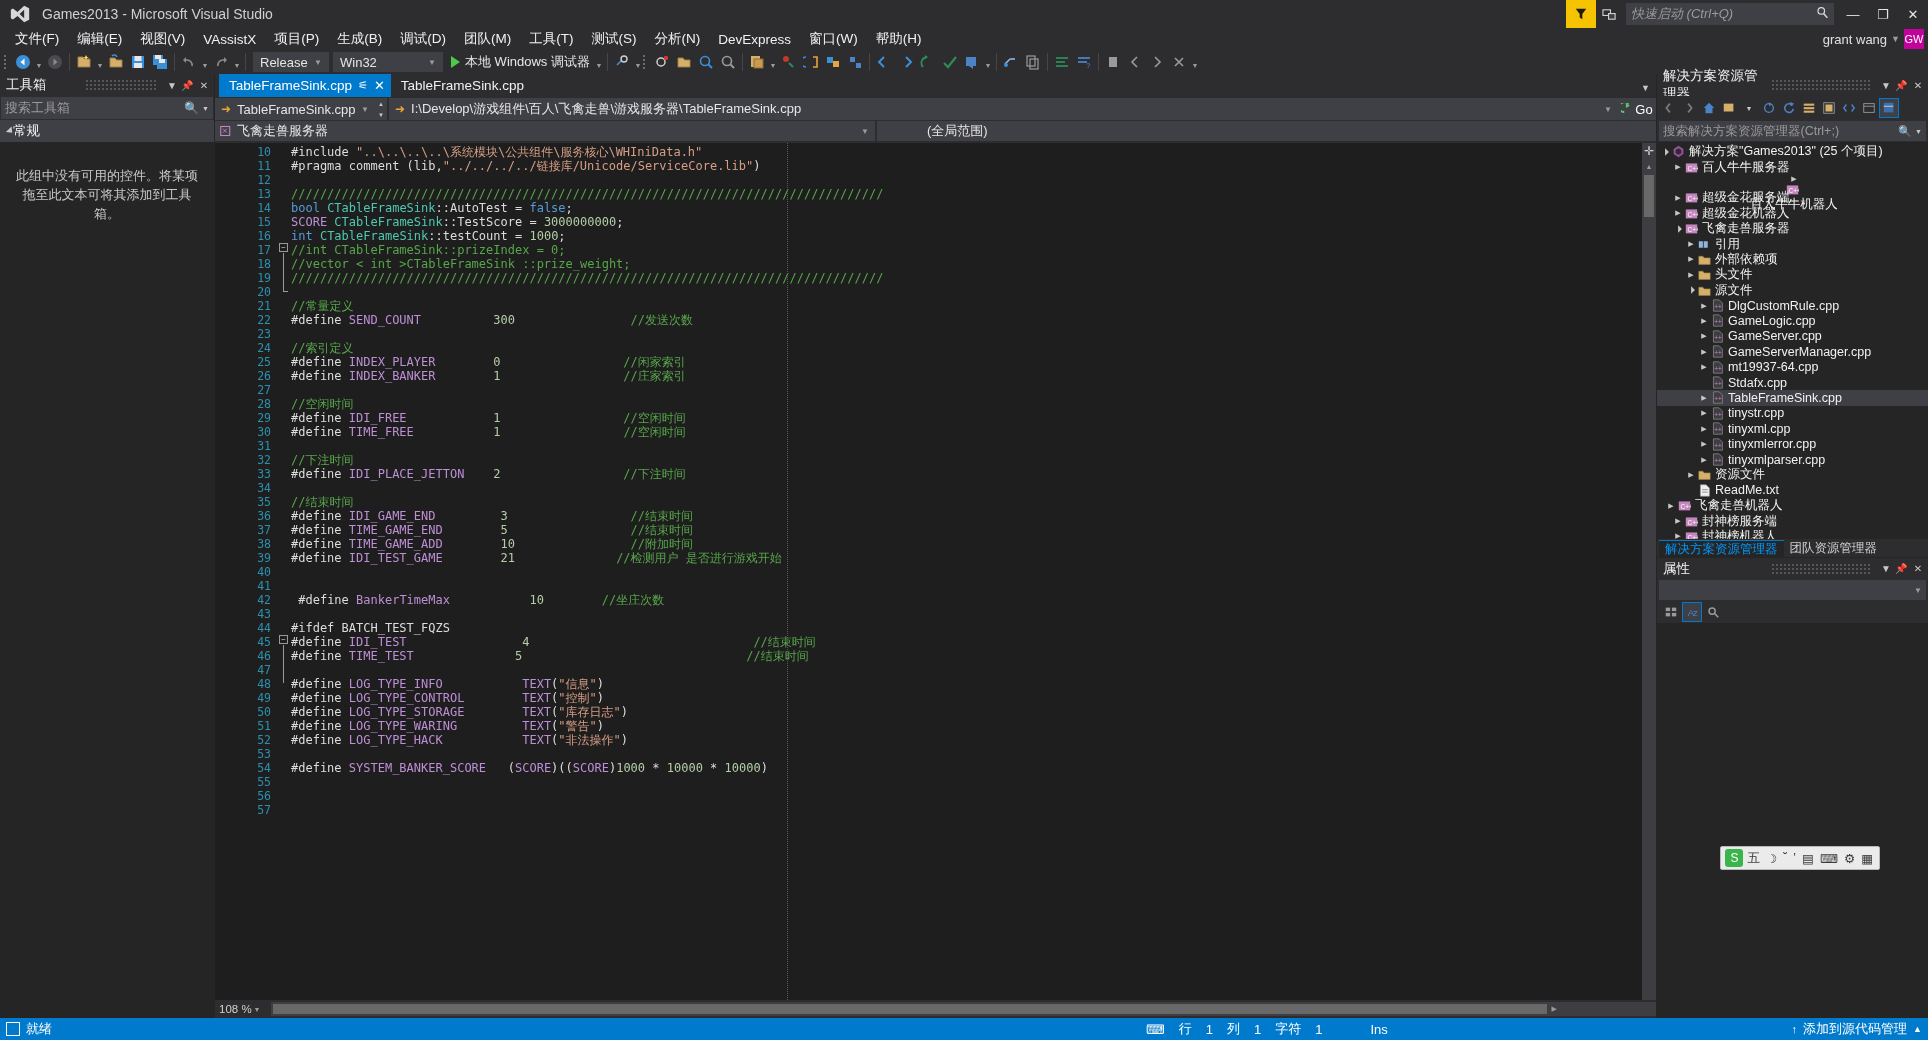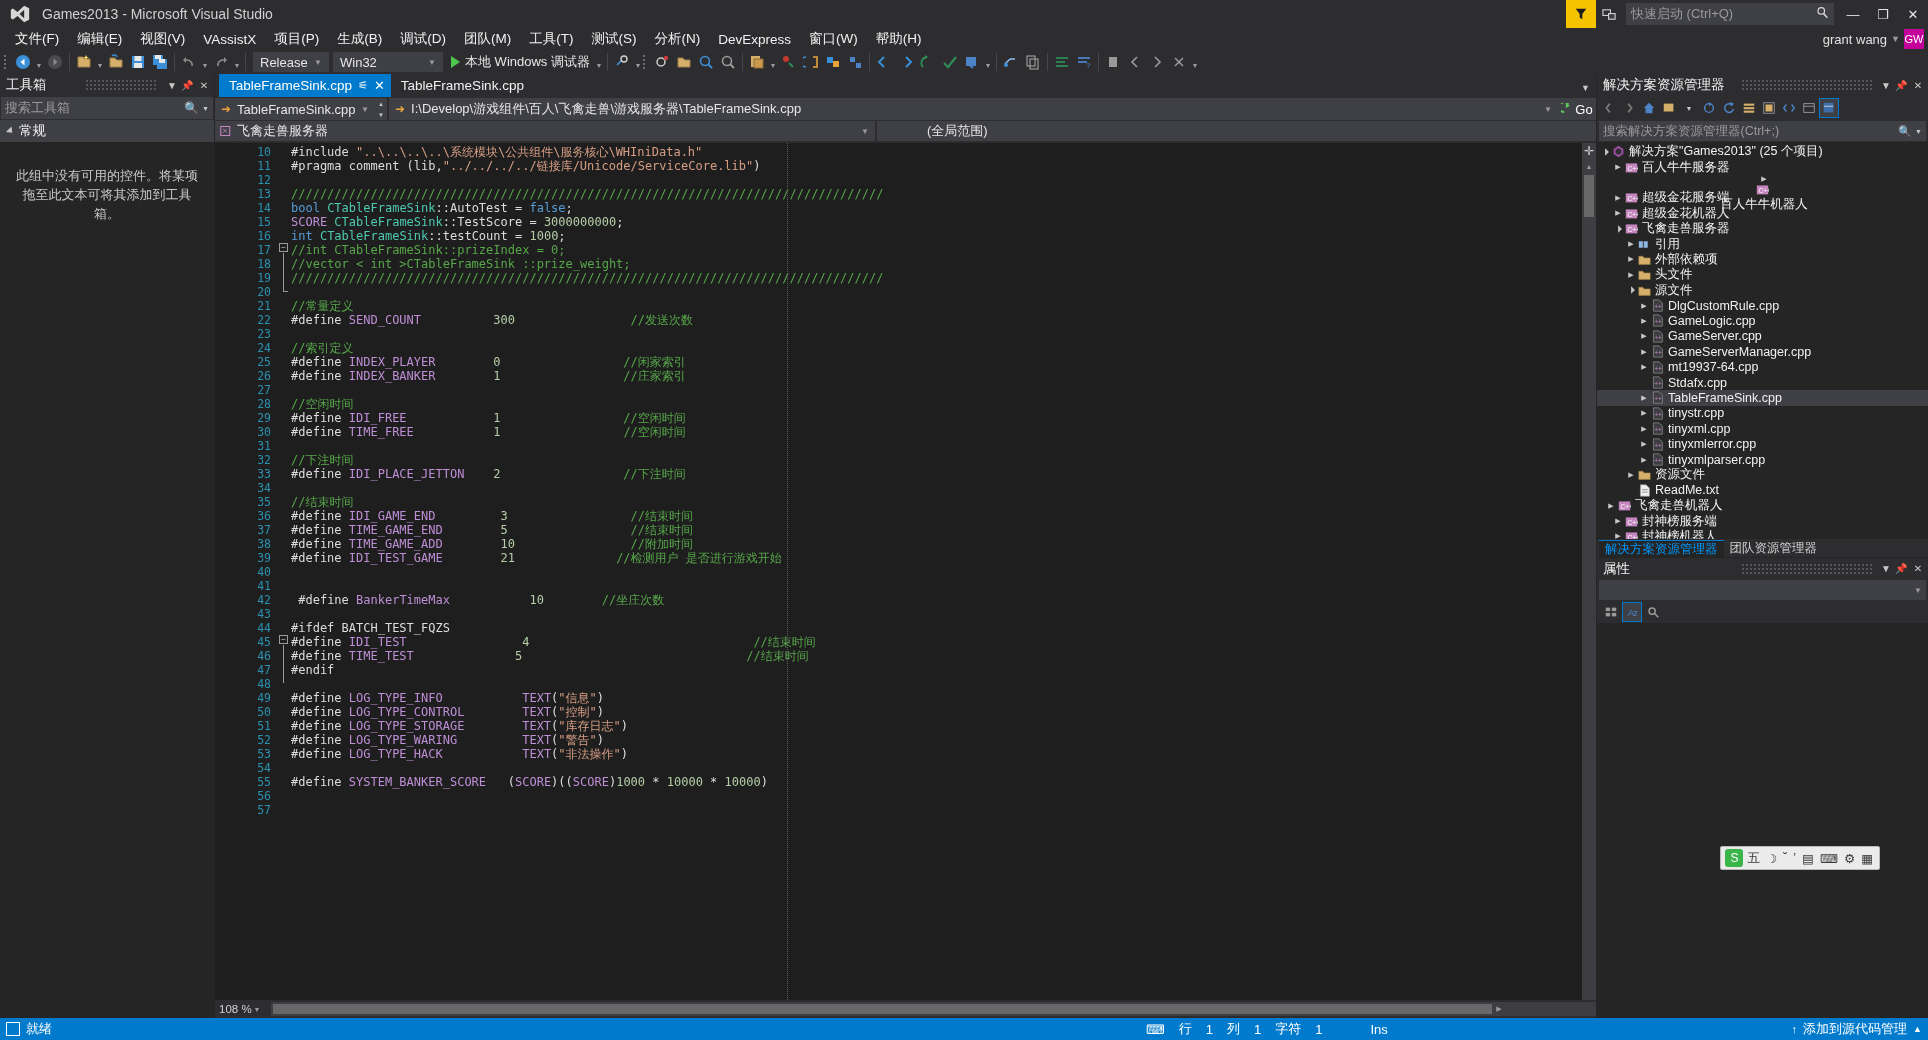--- a/index.html
+++ b/index.html
@@ -7,21 +7,21 @@
   body { font-family: "Liberation Sans", sans-serif; font-size:14px; color:#f1f1f1; -webkit-font-smoothing:antialiased; }
 
   
   #titlebar { height:28px; background:#2d2d30; display:flex; align-items:center; position:relative; }
   #vslogo { width:28px; height:26px; margin-left:6px; display:flex; align-items:center; justify-content:center; }
   #vslogo svg { width:20px; height:20px; }
   #apptitle { color:#d0d0d0; font-size:14px; margin-left:8px; }
   #title-right { position:absolute; right:0; top:0; height:28px; display:flex; align-items:center; }
   .tb-icon { width:26px; height:26px; display:flex; align-items:center; justify-content:center; color:#d8d8d8; }
   #feedback-btn { width:30px; height:28px; background:#f5c300; display:flex; align-items:center; justify-content:center; }
-  #quicklaunch { width:208px; height:22px; background:#3f3f46; border:1px solid #3f3f46; display:flex; align-items:center; padding:0 4px; margin:0 4px; }
+  #quicklaunch { width:208px; height:22px; background:#3f3f46; border:1px solid #3f3f46; display:flex; align-items:center; padding:0 4px; margin:0 4px;font-style:italic; }
   #quicklaunch .ql-text { color:#9a9a9a; font-size:13px; flex:1; }
   .wbtn { width:30px; height:28px; display:flex; align-items:center; justify-content:center; color:#e6e6e6; font-size:13px; }
 
   
   #menubar { height:22px; display:flex; align-items:center; padding-left:6px; background:#2d2d30; position:relative; }
   .menu-item { padding:2px 9px; font-size:13.5px; color:#f1f1f1; white-space:nowrap; }
   #user-area { position:absolute; right:4px; top:0; height:22px; display:flex; align-items:center; gap:4px; }
   #username { font-size:13px; color:#e0e0e0; }
   #userchev { color:#9a9a9a; font-size:9px; }
   #avatar { width:20px; height:20px; background:#c3029b; color:#fff; font-size:11px; display:flex; align-items:center; justify-content:center; }
@@ -47,21 +47,21 @@
 
   
   #toolbox { width:215px; background:#2d2d30; display:flex; flex-direction:column; border-right:1px solid #252526; }
   .panel-head { height:22px; display:flex; align-items:center; padding:0 2px 0 6px; background:#2d2d30; }
   .panel-title { font-size:13.5px; color:#f1f1f1; flex:1; }
   .dots { flex:1; height:10px; margin:0 6px; background-image:radial-gradient(#55555a 1px, transparent 1px); background-size:4px 4px; background-position:0 3px; }
   .ph-btn { width:16px; height:18px; display:flex; align-items:center; justify-content:center; color:#c8c8c8; font-size:10px; }
   #tb-search { height:22px; margin:1px 1px 0 1px; background:#3f3f46; display:flex; align-items:center; padding:0 4px; }
   #tb-search .st { flex:1; color:#9a9a9a; font-size:13px; }
   #tb-search .si { color:#c8c8c8; font-size:12px; }
-  #tb-group { height:22px; background:#3f3f46; display:flex; align-items:center; padding-left:8px; margin-top:1px; gap:6px; }
+  #tb-group { height:22px; background:#3f3f46; display:flex; align-items:center; padding-left:8px; margin-top:1px; }
   .tri-down { width:0;height:0;border-left:5px solid #c8c8c8;border-top:4px solid transparent;border-bottom:4px solid transparent; transform:rotate(45deg);}
   #tb-group .gl { font-size:13.5px; color:#f1f1f1; }
   #tb-body { flex:1; background:#252526; padding:24px 14px; }
   #tb-empty { font-size:13px; color:#c8c8c8; line-height:19px; text-align:center; }
 
   
   #center { flex:1; display:flex; flex-direction:column; background:#2d2d30; min-width:0; }
   #tabstrip { height:23px; display:flex; align-items:flex-end; background:#2d2d30; padding-left:4px; position:relative; }
   .doctab { height:23px; display:flex; align-items:center; padding:0 6px 0 10px; font-size:13.5px; gap:6px; }
   .doctab.active { background:#007acc; color:#fff; }
@@ -110,21 +110,21 @@
   #vscroll .splus { color:#d0d0d0; font-size:12px; height:16px; }
   #vscroll .thumb { width:10px; height:42px; background:#686868; margin-top:2px; }
   #hscroll-row { height:18px; display:flex; align-items:center; background:#2d2d30; }
   #zoomsel { width:56px; height:28px; background:#2d2d30; display:flex; align-items:center; padding-left:4px; font-size:11.5px; color:#d0d0d0; }
   #zoomchev { color:#9a9a9a; font-size:7px; margin-left:2px; }
   #hscroll { flex:1; height:14px; background:#3e3e42; display:flex; align-items:center; }
   #hscroll .hthumb { height:10px; width:92%; background:#686868; margin-left:2px; }
   #hscroll .harrow { width:14px; text-align:center; color:#9a9a9a; font-size:7px; }
 
   
-  #right { width:332px; background:#2d2d30; display:flex; flex-direction:column; border-left:1px solid #252526; }
+  #right { width:272px; background:#2d2d30; display:flex; flex-direction:column; border-left:1px solid #252526; }
   #se-head { height:22px; display:flex; align-items:center; padding:0 2px 0 6px; }
   #se-toolbar { height:24px; display:flex; align-items:center; background:#2d2d30; gap:0; padding-left:2px; }
   .se-btn { width:20px; height:20px; display:flex; align-items:center; justify-content:center; }
   .se-btn svg { width:14px; height:14px; }
   .se-btn.sel { background:#3f3f46; border:1px solid #007acc; }
   #se-search { height:20px; margin:1px 2px; background:#3f3f46; display:flex; align-items:center; padding:0 4px; }
   #se-search .sst { flex:1; color:#9a9a9a; font-size:12.5px; }
   #se-tree { flex:1; overflow:hidden; background:#252526; padding-top:2px; font-size:12.5px; }
   .row { height:15.4px; display:flex; align-items:center; white-space:nowrap; color:#f1f1f1; }
   .row.sel { background:#3f3f46; }
@@ -615,21 +615,20 @@
             <div class="cl"><span class="pp">#define </span><span class="mac">TIME_GAME_END</span>        <span class="num">5</span>                 <span class="cmt">//结束时间</span></div>
             <div class="cl"><span class="pp">#define </span><span class="mac">TIME_GAME_ADD</span>        <span class="num">10</span>                <span class="cmt">//附加时间</span></div>
             <div class="cl"><span class="pp">#define </span><span class="mac">IDI_TEST_GAME</span>        <span class="num">21</span>              <span class="cmt">//检测用户 是否进行游戏开始</span></div>
             <div class="cl">&nbsp;</div>
             <div class="cl">&nbsp;</div>
             <div class="cl"> <span class="pp">#define </span><span class="mac">BankerTimeMax</span>           <span class="num">10</span>        <span class="cmt">//坐庄次数</span></div>
             <div class="cl">&nbsp;</div>
             <div class="cl"><span class="pp">#ifdef BATCH_TEST_FQZS</span></div>
             <div class="cl"><span class="pp">#define </span><span class="mac">IDI_TEST</span>                <span class="num">4</span>                               <span class="cmt">//结束时间</span></div>
             <div class="cl"><span class="pp">#define </span><span class="mac">TIME_TEST</span>              <span class="num">5</span>                               <span class="cmt">//结束时间</span></div>
-            <div class="cl"><span class="pp">#endif</span></div>
             <div class="cl">&nbsp;</div>
             <div class="cl"><span class="pp">#define </span><span class="mac">LOG_TYPE_INFO</span>           <span class="mac">TEXT</span>(<span class="str">"信息"</span>)</div>
             <div class="cl"><span class="pp">#define </span><span class="mac">LOG_TYPE_CONTROL</span>        <span class="mac">TEXT</span>(<span class="str">"控制"</span>)</div>
             <div class="cl"><span class="pp">#define </span><span class="mac">LOG_TYPE_STORAGE</span>        <span class="mac">TEXT</span>(<span class="str">"库存日志"</span>)</div>
             <div class="cl"><span class="pp">#define </span><span class="mac">LOG_TYPE_WARING</span>         <span class="mac">TEXT</span>(<span class="str">"警告"</span>)</div>
             <div class="cl"><span class="pp">#define </span><span class="mac">LOG_TYPE_HACK</span>           <span class="mac">TEXT</span>(<span class="str">"非法操作"</span>)</div>
             <div class="cl">&nbsp;</div>
             <div class="cl"><span class="pp">#define </span><span class="mac">SYSTEM_BANKER_SCORE</span>   (<span class="mac">SCORE</span>)((<span class="mac">SCORE</span>)<span class="num">1000</span> * <span class="num">10000</span> * <span class="num">10000</span>)</div>
             <div class="cl">&nbsp;</div>
           </div>

